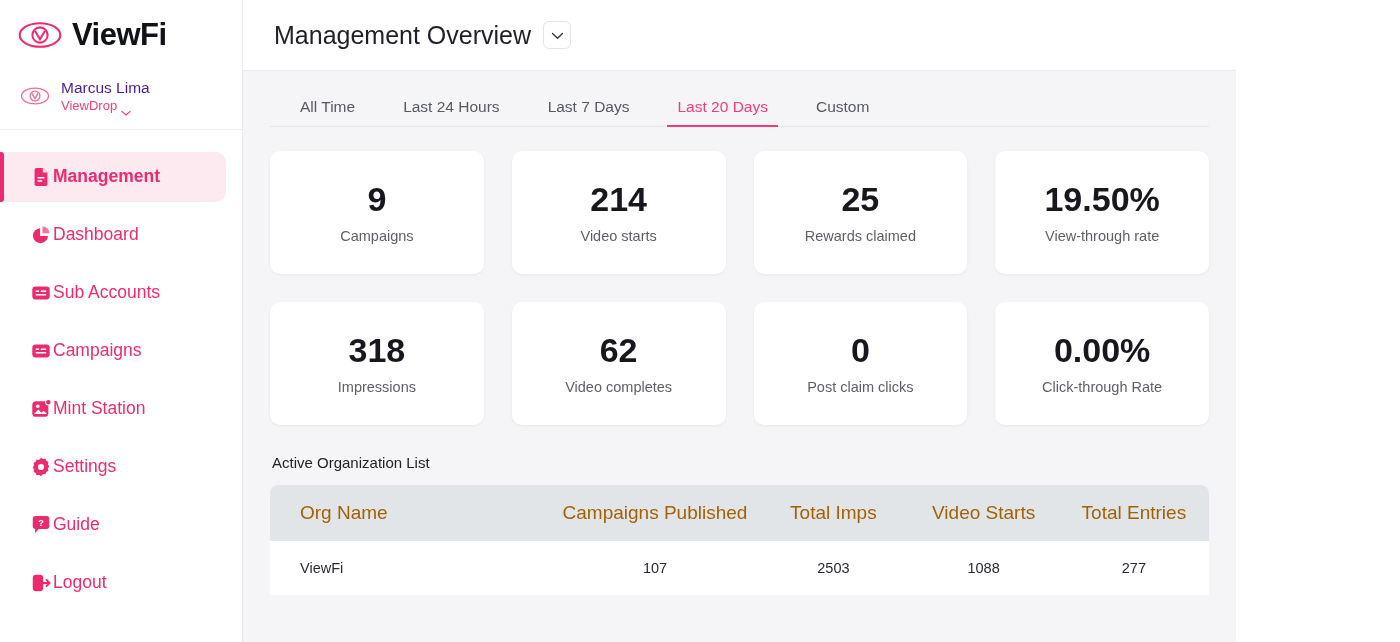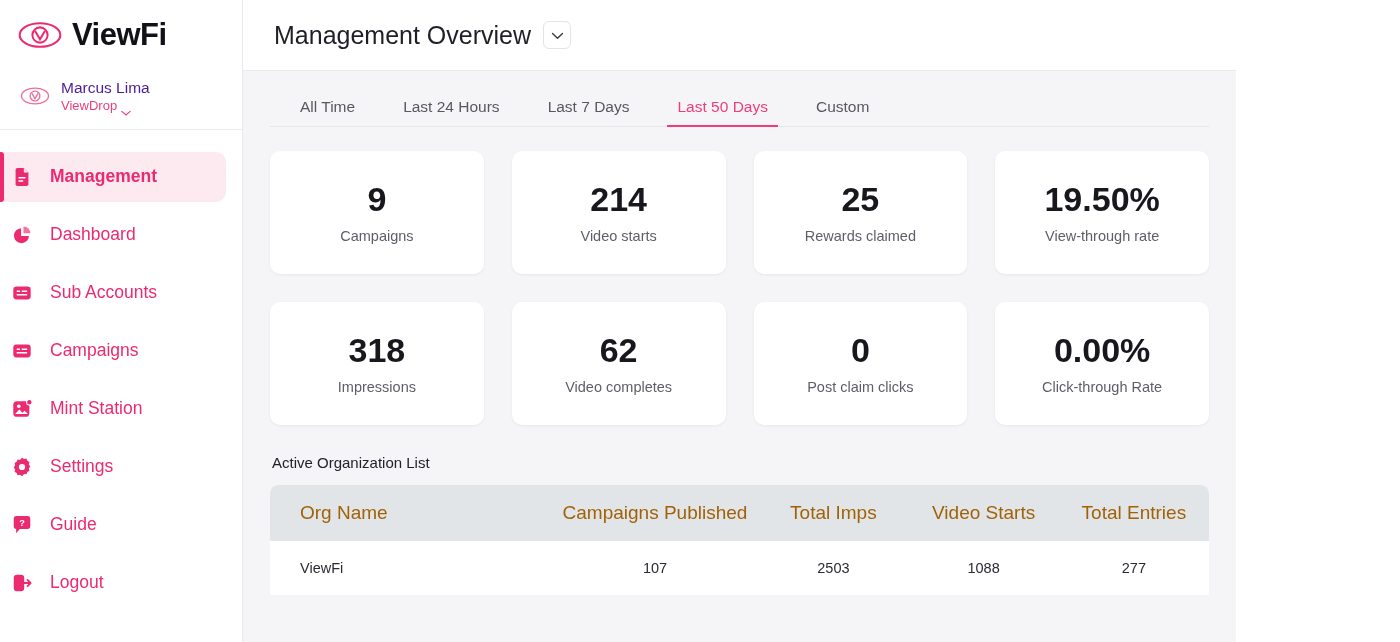--- a/index.html
+++ b/index.html
@@ -37,22 +37,22 @@
   .user-name { font-size: 15.5px; color: #4c1d95; line-height: 1.25; }
   .user-org {
     font-size: 13px; color: #ef3d79; display: flex;
     align-items: center; gap: 4px; line-height: 1.25;
   }
   .caret-sm { width: 10px; height: 6px; }
 
   .nav { padding-top: 18px; display: flex; flex-direction: column; }
   .nav-item {
     position: relative; height: 50px;
-    display: flex; align-items: center; gap: 16px;
-    padding-left: 10px; margin: 4px 16px 4px 0;
+    display: flex; align-items: center; gap: 0;
+    padding-left: 29px; margin: 4px 16px 4px 0;
     border-radius: 0 10px 10px 0;
     cursor: pointer;
   }
   .nav-item.active { background: #fdeaf1; }
   .nav-item.active::before {
     content: ""; position: absolute; left: 0; top: 0; bottom: 0;
     width: 4px; background: #ec2a70; border-radius: 0 3px 3px 0;
   }
   .nav-icon { width: 24px; height: 24px; flex: 0 0 24px;
               display: flex; align-items: center; justify-content: center; }
@@ -273,21 +273,21 @@
         </span>
       </span>
     </div>
 
     <div class="content">
 
       <div class="tabs">
         <div class="tab">All Time</div>
         <div class="tab">Last 24 Hours</div>
         <div class="tab">Last 7 Days</div>
-        <div class="tab active">Last 50 Days</div>
+        <div class="tab active">Last 20 Days</div>
         <div class="tab">Custom</div>
       </div>
 
       <div class="cards">
         <div class="card">
           <div class="card-value">9</div>
           <div class="card-label">Campaigns</div>
         </div>
         <div class="card">
           <div class="card-value">214</div>

